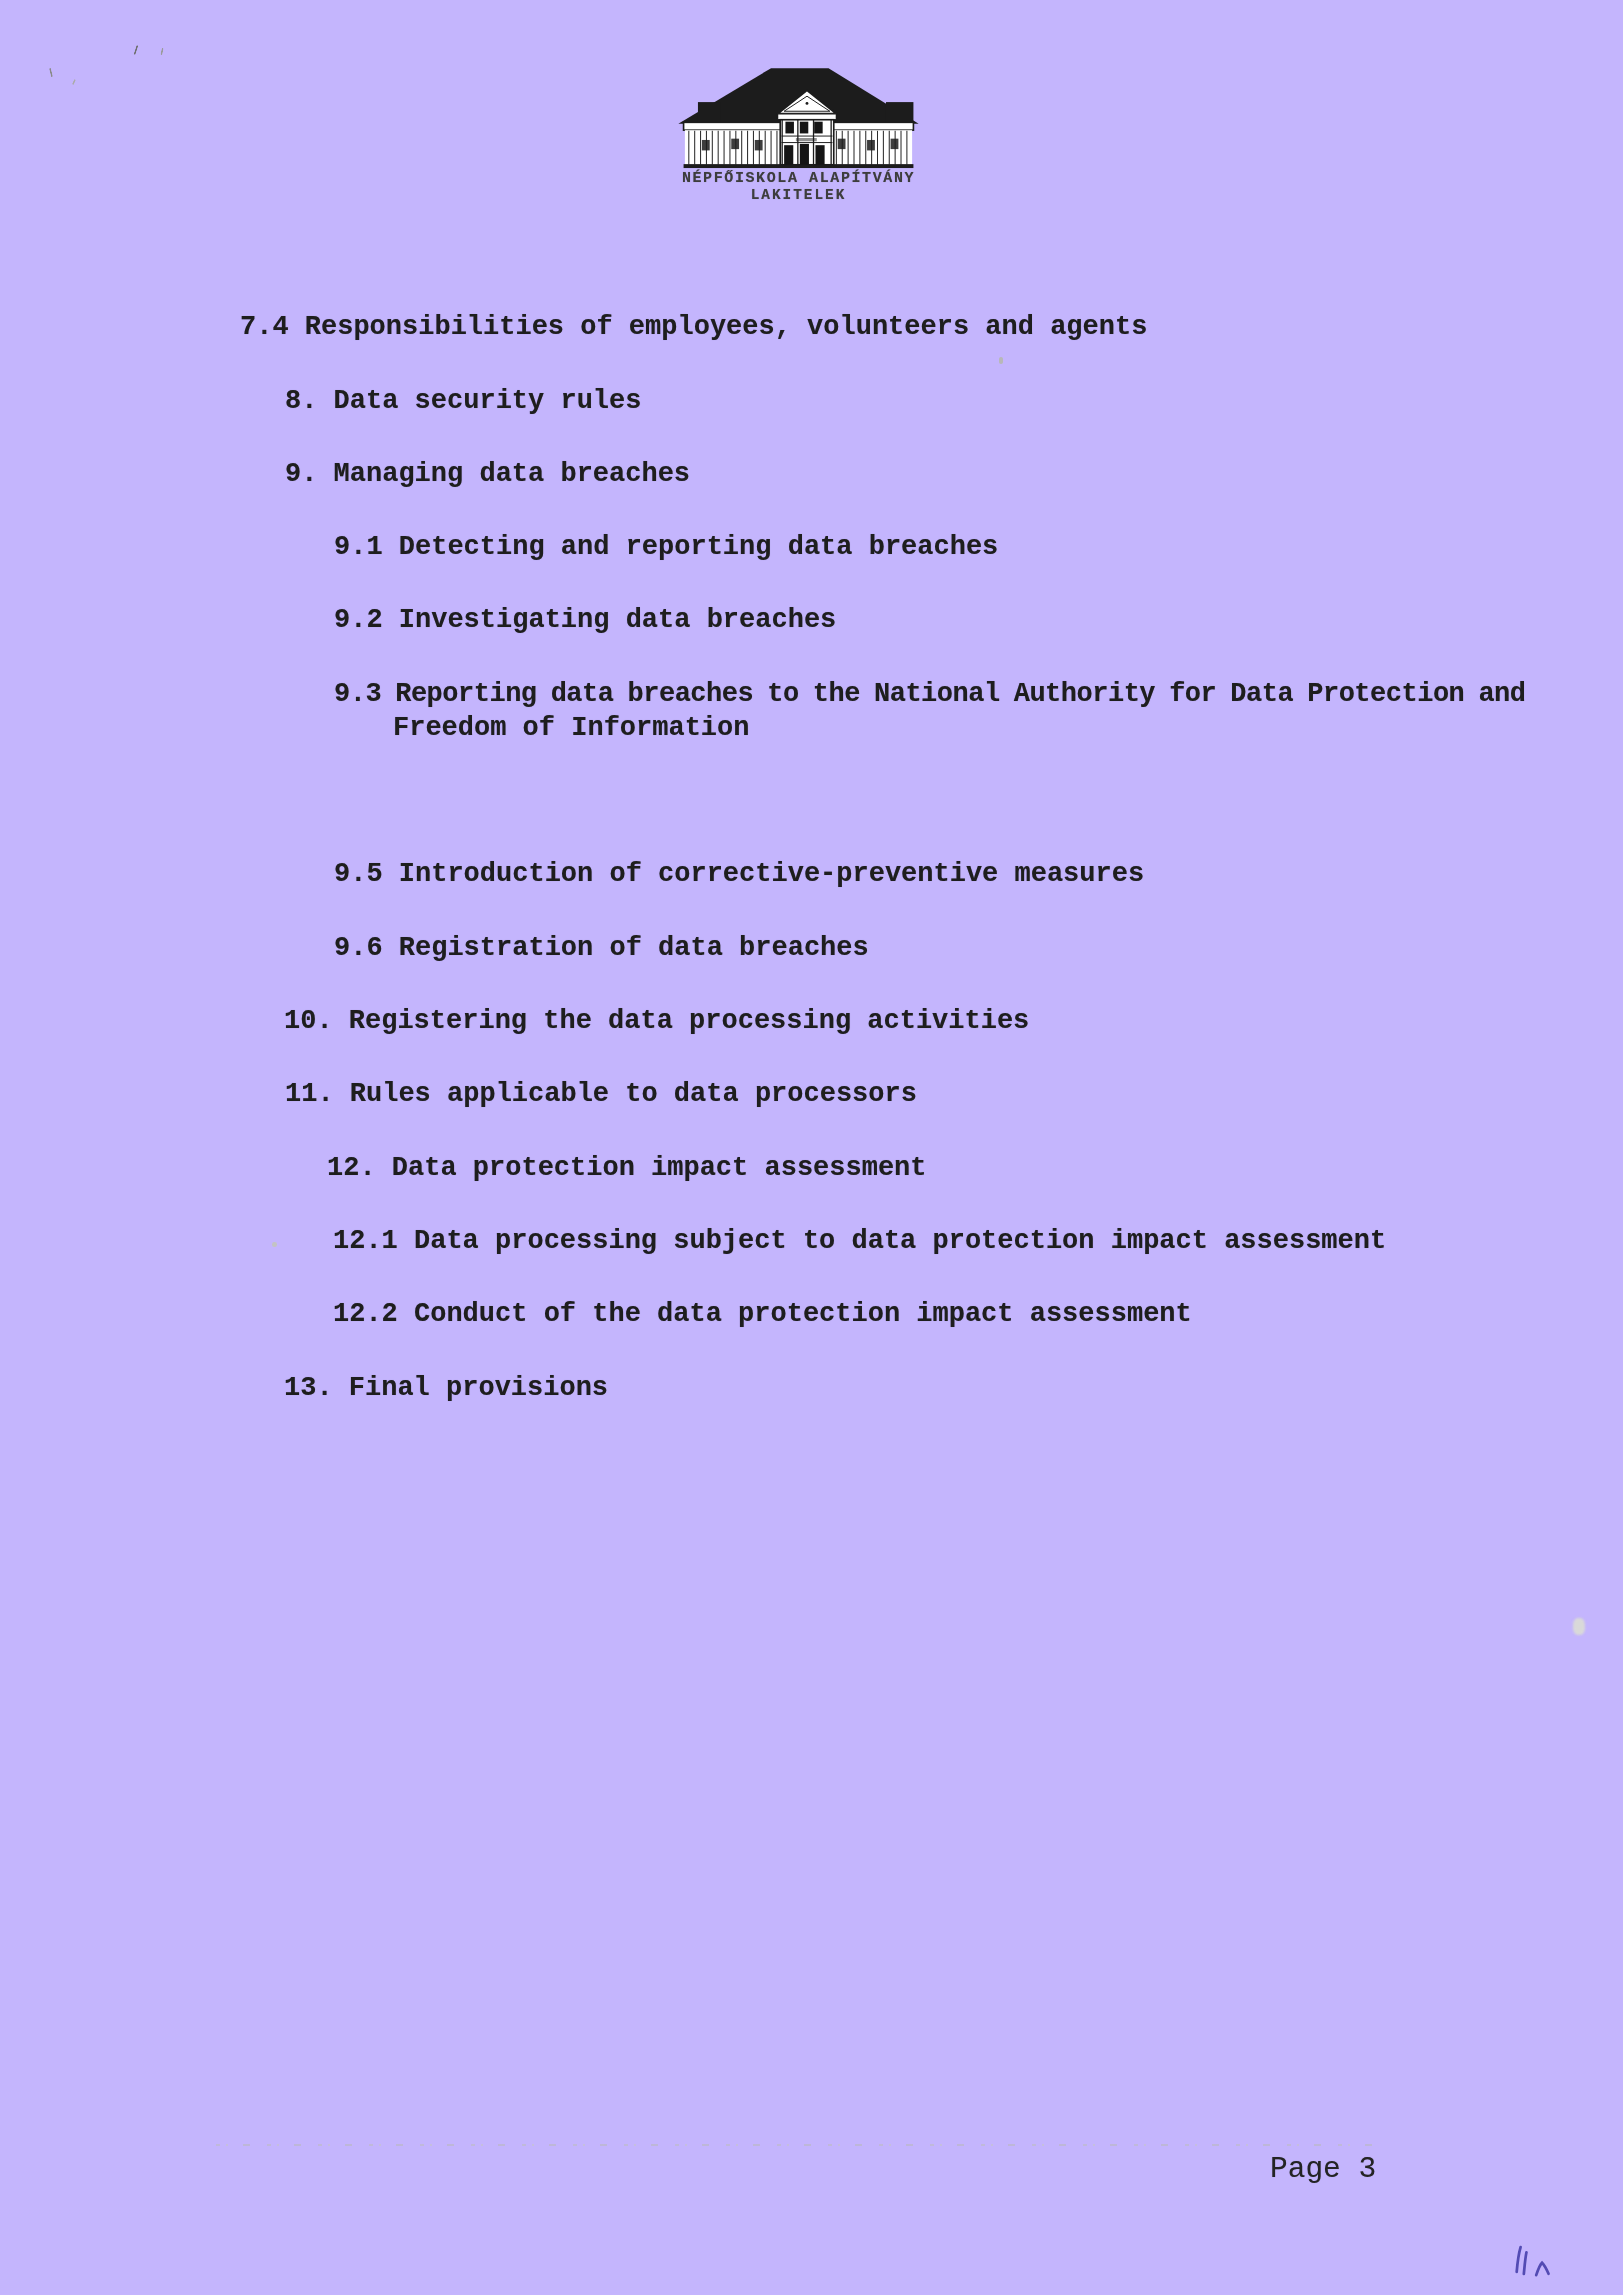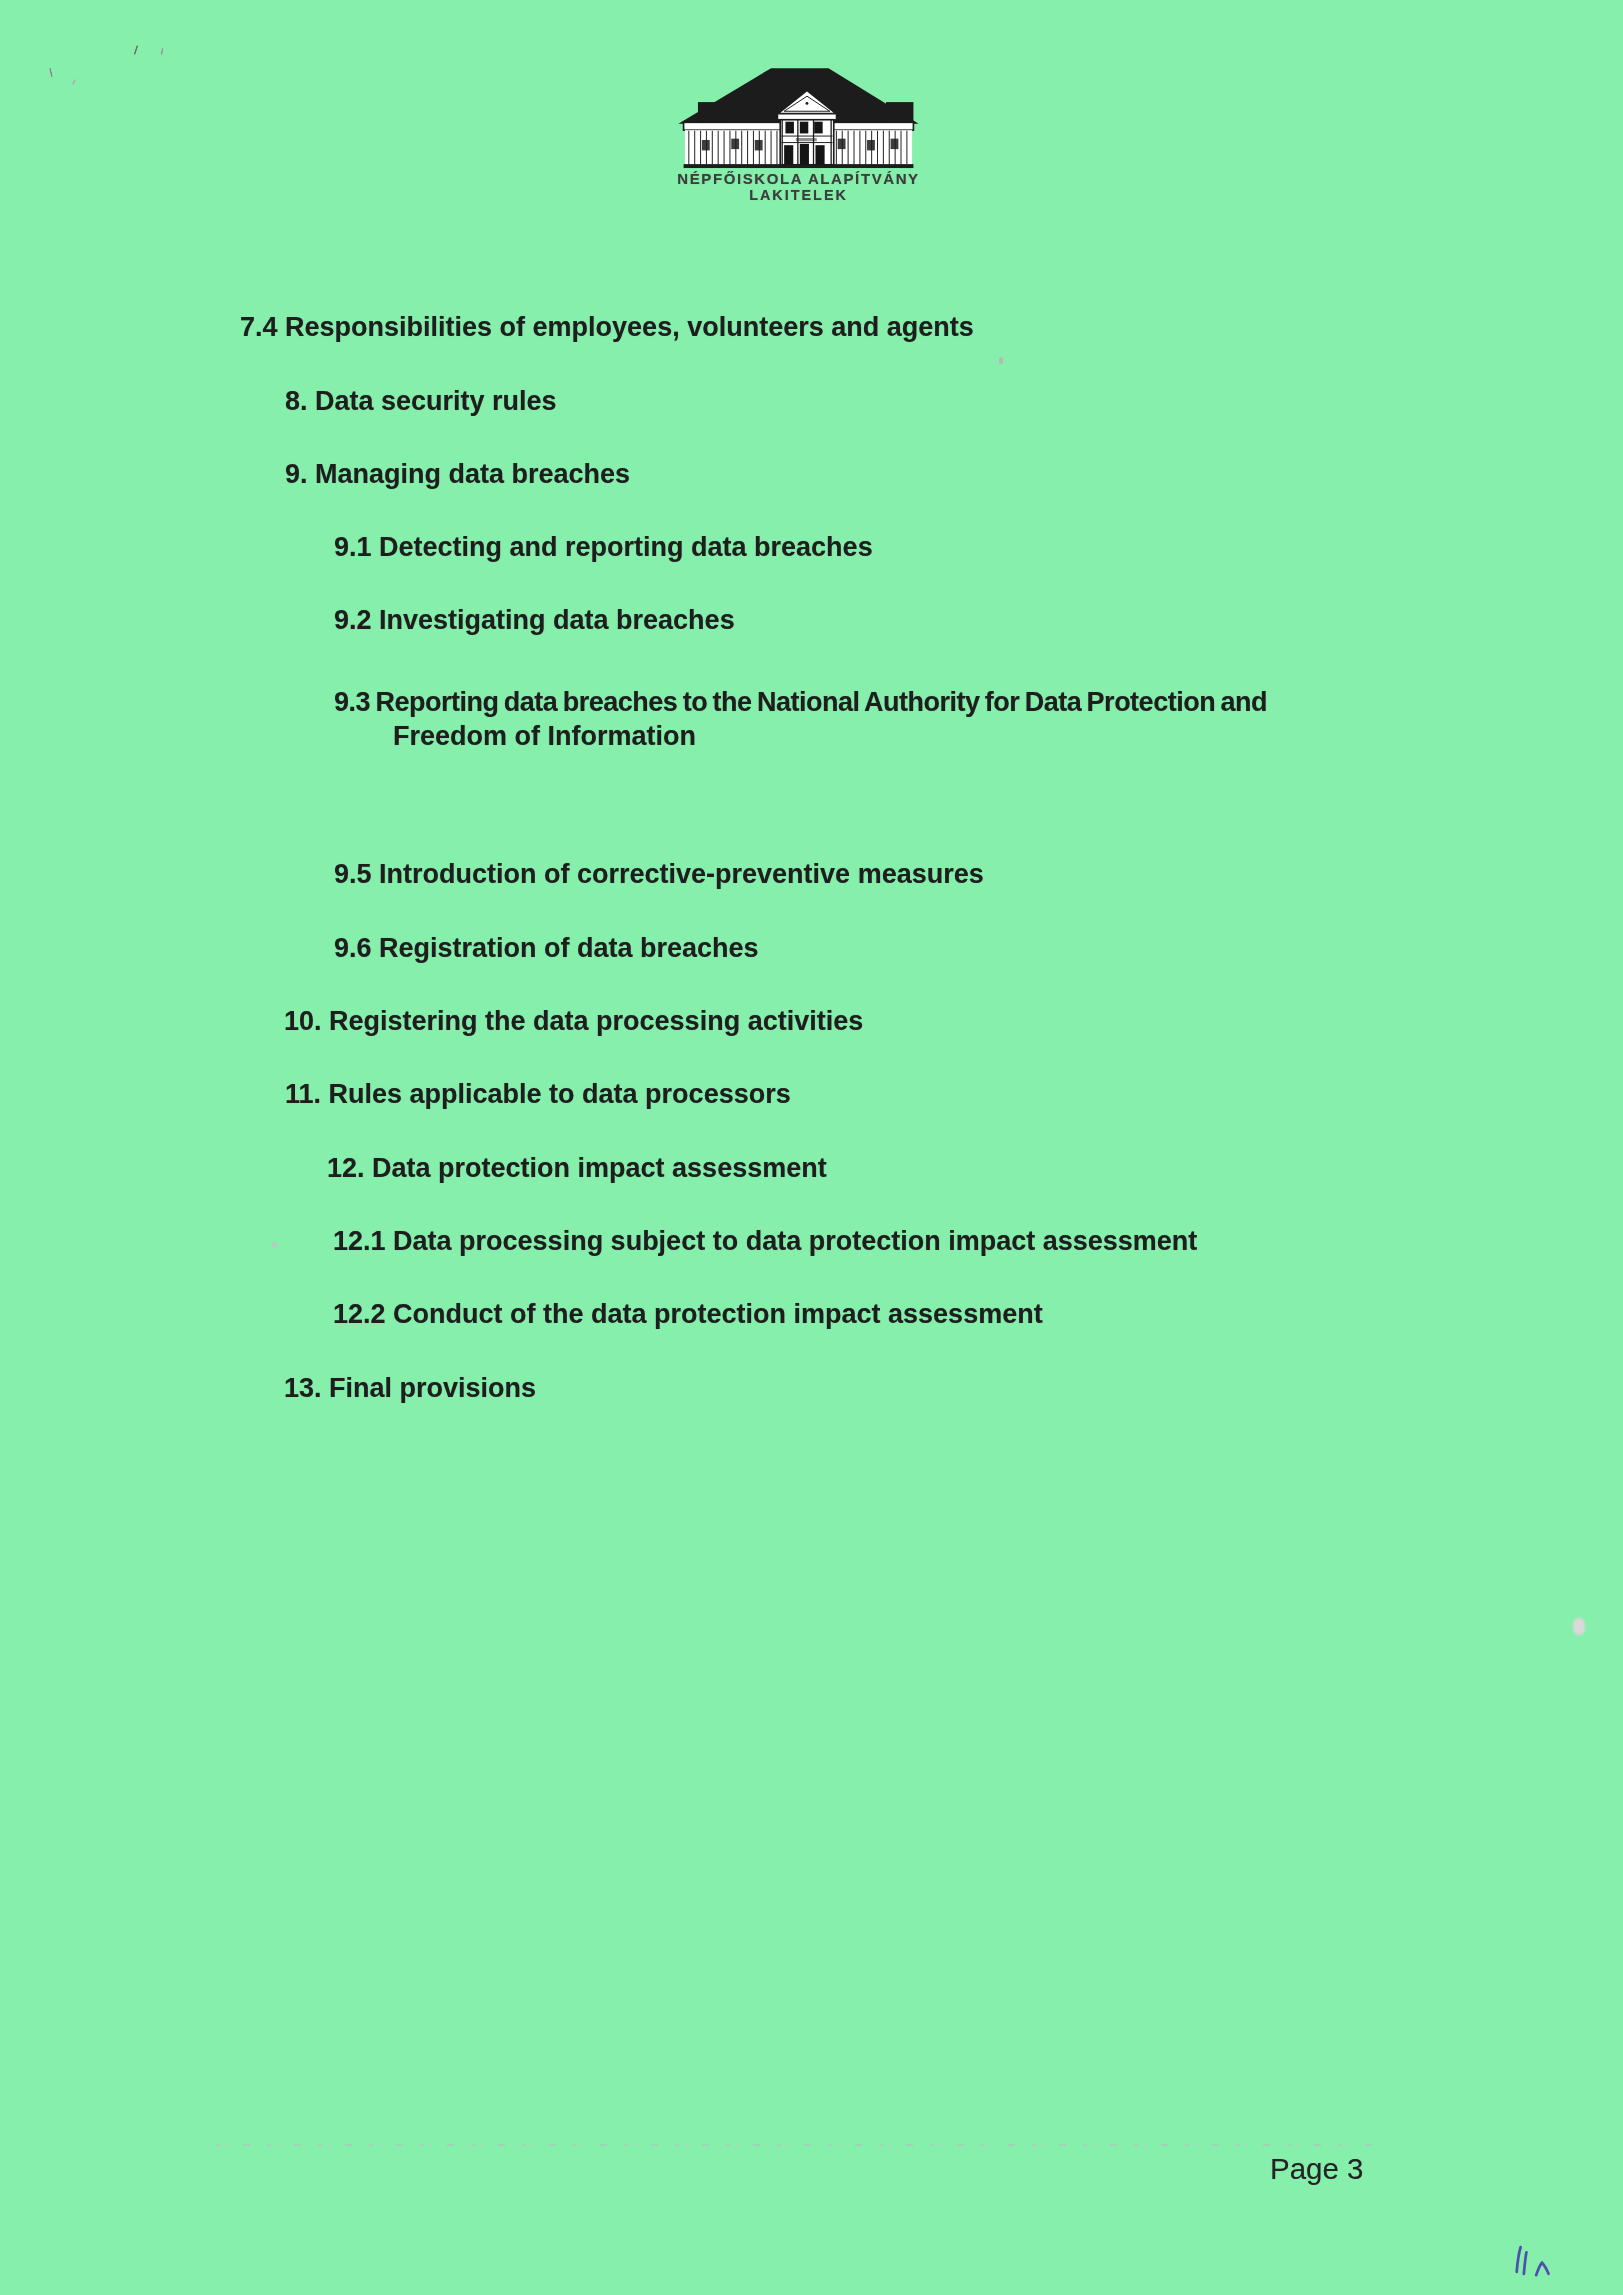--- a/index.html
+++ b/index.html
@@ -1,40 +1,39 @@
 <!DOCTYPE html>
 <html style="font-size:10.5px"><head>
 <meta charset="utf-8">
 <style>
   html,body{margin:0;padding:0;background:#e8e8e8;}
   .page{
     position:relative;
     width:1623px;height:2295px;
-    background:#86efac;
+    background:#c4b5fd;
     overflow:hidden;
-    font-family:Liberation Sans, sans-serif;
+    font-family:Liberation Mono, monospace;
     color:#1e1e1e;
   }
   
   .toc-item{
     position:absolute;
     font-size:27px;
     font-weight:bold;
     line-height:34px;
     white-space:nowrap;
     color:#1e1e1e;
     text-shadow:0 0 0.7px rgba(20,20,20,.35);
   }
   .toc-item-wrap{white-space:normal;width:1037px;}
   .toc-line1{
     display:block;
     white-space:nowrap;
     letter-spacing:-0.5px;
     word-spacing:-1.6px;
-    margin-top:8px;
   }
   .toc-line2{display:block;margin-left:59px;}
   
   .logo{position:absolute;left:674px;top:59px;width:249px;height:154px;}
   .logo svg{position:absolute;left:0;top:0;}
   .logo-caption{
     position:absolute;left:0;width:100%;
     text-align:center;
     font-weight:bold;
     color:#3d3d3d;

